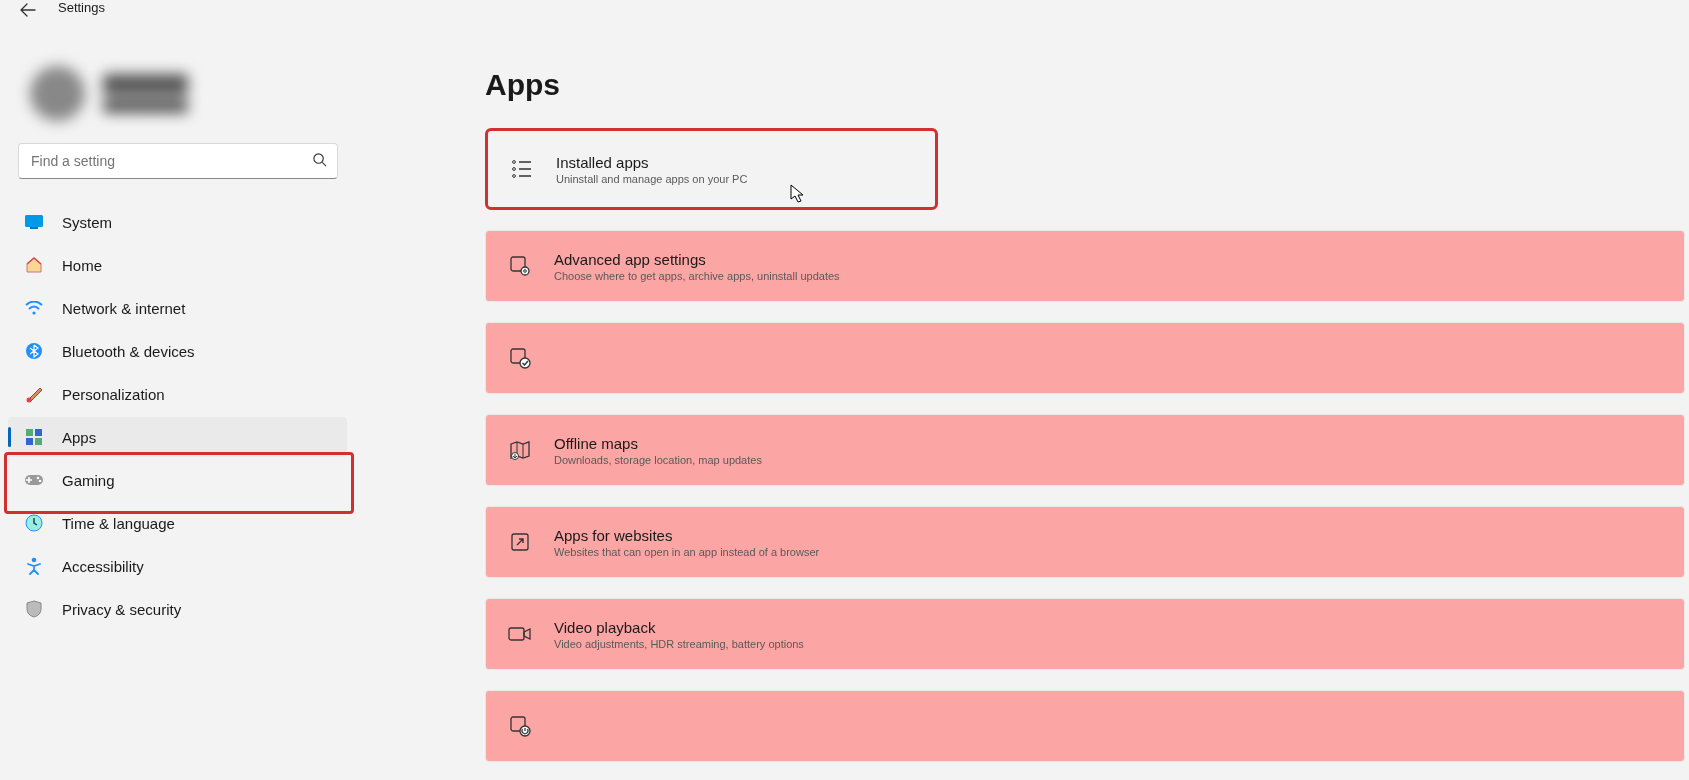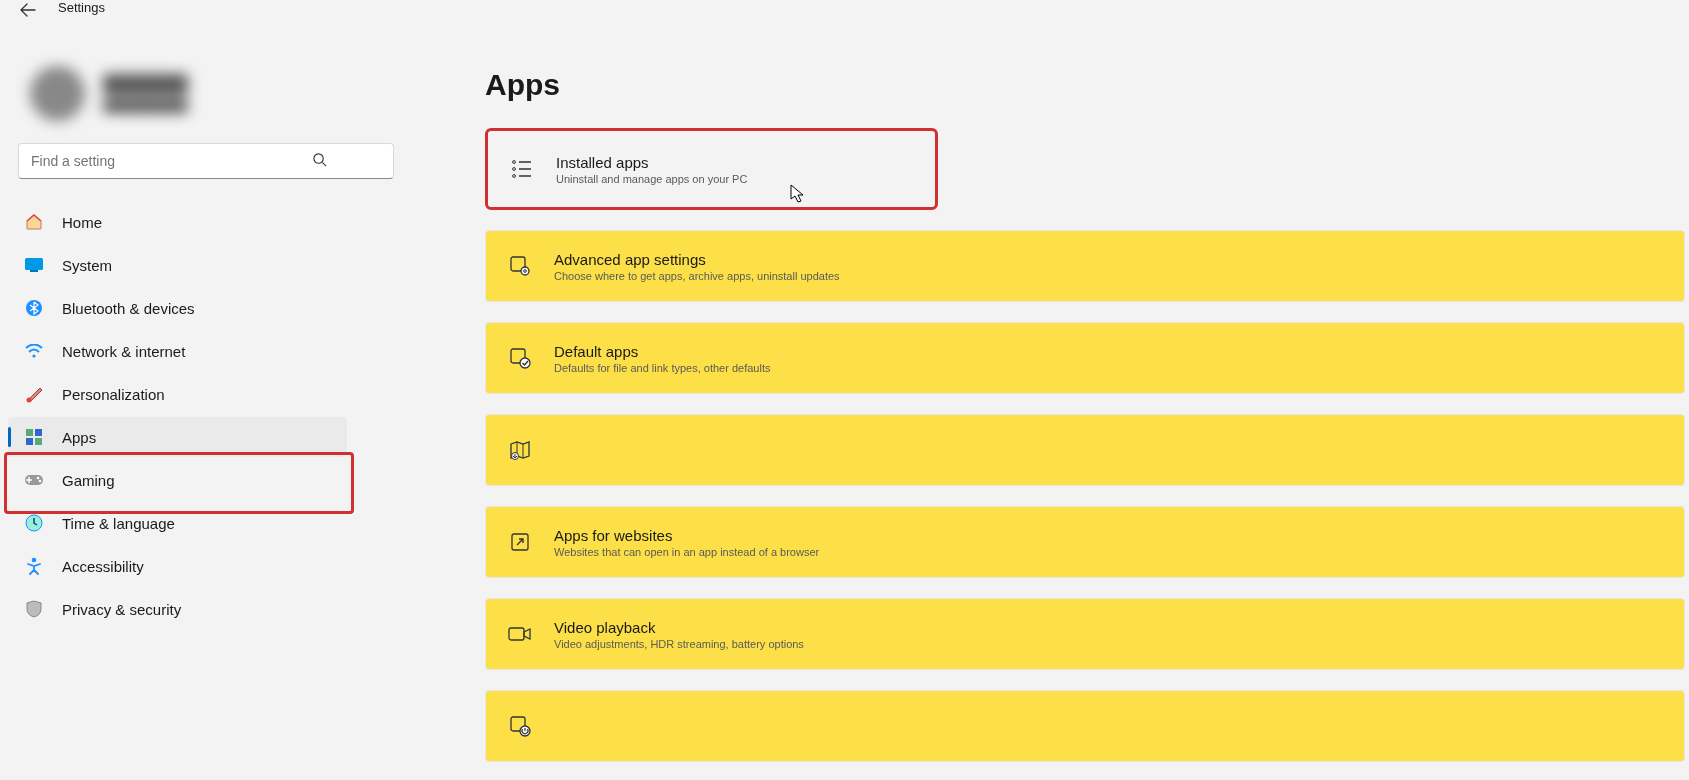--- a/index.html
+++ b/index.html
@@ -42,21 +42,21 @@
     width: 55px; height: 55px; border-radius: 50%;
     background: #888;
   }
   .profile-text .name { font-size: 15px; font-weight: 600; background:#555; color:#555; border-radius:4px; padding:2px 18px;}
   .profile-text .sub { font-size: 11px; color: #555; background:#555; border-radius:4px; margin-top:4px; padding:1px 26px;}
   .search-wrap {
     padding: 0 18px 20px 18px;
   }
   .search {
     position: relative;
-    width: 376px;
+    width: 320px;
     height: 36px;
     background: #fff;
     border: 1px solid #d9d9d9;
     border-bottom: 1.5px solid #888;
     border-radius: 4px;
     padding: 0 40px 0 12px;
     font-size: 14px;
     outline: none;
   }
   .search-icon {
@@ -114,21 +114,21 @@
   }
   .cards {
     display: flex;
     flex-direction: column;
     gap: 20px;
   }
   .card {
     display: flex;
     align-items: center;
     gap: 22px;
-    background: #fde047;
+    background: #fca5a5;
     border: 1px solid #e8e8e8;
     border-radius: 4px;
     min-height: 72px;
     padding: 0 0 0 22px;
     cursor:pointer;
     width: 1200px;
   }
   .card .ic {
     width: 24px; height:24px;
     display:flex; align-items:center; justify-content:center;
@@ -179,54 +179,54 @@
         <svg width="15" height="15" viewBox="0 0 16 16">
             <circle cx="7" cy="7" r="5" stroke="#333" stroke-width="1.2" fill="none"></circle>
             <path d="M11 11 L15 15" stroke="#333" stroke-width="1.2"></path>
           </svg>
       </span>
     </div>
 
     <ul class="nav">
       <li class="nav-item">
         <span class="ic">
-            <svg width="18" height="18" viewBox="0 0 18 18">
-              <path d="M2 8 L9 2 L16 8 V16 H2 Z" fill="#f8d794" stroke="#c77"></path>
-              <path d="M2 8 L9 2 L16 8" fill="none" stroke="#d44" stroke-width="1.6"></path>
-            </svg>
-          </span>
-        <span>Home</span>
-      </li>
-      <li class="nav-item">
-        <span class="ic">
             <svg width="18" height="14" viewBox="0 0 18 14">
               <rect x="0" y="0" width="18" height="12" rx="1.5" fill="#0099e5"></rect>
               <rect x="5" y="12" width="8" height="2" fill="#0078b3"></rect>
             </svg>
           </span>
         <span>System</span>
       </li>
       <li class="nav-item">
         <span class="ic">
             <svg width="18" height="18" viewBox="0 0 18 18">
-              <circle cx="9" cy="9" r="8" fill="#1e90ff"></circle>
-              <path d="M9 3 L13 6 L9 9 L13 12 L9 15 V3 M5 6 L9 9 M5 12 L9 9" stroke="#fff" stroke-width="1.2" fill="none"></path>
-            </svg>
-          </span>
-        <span>Bluetooth &amp; devices</span>
+              <path d="M2 8 L9 2 L16 8 V16 H2 Z" fill="#f8d794" stroke="#c77"></path>
+              <path d="M2 8 L9 2 L16 8" fill="none" stroke="#d44" stroke-width="1.6"></path>
+            </svg>
+          </span>
+        <span>Home</span>
       </li>
       <li class="nav-item">
         <span class="ic">
             <svg width="18" height="14" viewBox="0 0 18 14">
               <path d="M1 4 Q9 -3 17 4" stroke="#1e90ff" stroke-width="2" fill="none"></path>
               <path d="M4 8 Q9 3 14 8" stroke="#1e90ff" stroke-width="2" fill="none"></path>
               <circle cx="9" cy="12" r="1.6" fill="#1e90ff"></circle>
             </svg>
           </span>
         <span>Network &amp; internet</span>
+      </li>
+      <li class="nav-item">
+        <span class="ic">
+            <svg width="18" height="18" viewBox="0 0 18 18">
+              <circle cx="9" cy="9" r="8" fill="#1e90ff"></circle>
+              <path d="M9 3 L13 6 L9 9 L13 12 L9 15 V3 M5 6 L9 9 M5 12 L9 9" stroke="#fff" stroke-width="1.2" fill="none"></path>
+            </svg>
+          </span>
+        <span>Bluetooth &amp; devices</span>
       </li>
       <li class="nav-item">
         <span class="ic">
             <svg width="18" height="18" viewBox="0 0 18 18">
               <path d="M3 15 L6 12 L15 3 L17 5 L8 14 L5 17 Z" fill="#d4915a" stroke="#b36"></path>
               <circle cx="4" cy="15" r="2.5" fill="#d44"></circle>
             </svg>
           </span>
         <span>Personalization</span>
       </li>
@@ -315,35 +315,35 @@
       </div>
 
       <div class="card">
         <span class="ic">
             <svg width="22" height="22" viewBox="0 0 22 22">
               <rect x="2" y="2" width="14" height="14" rx="2" fill="none" stroke="#333" stroke-width="1.3"></rect>
               <circle cx="16" cy="16" r="5" fill="#fbfbfb" stroke="#333" stroke-width="1.3"></circle>
               <path d="M13.5 16 L15.5 18 L19 14" stroke="#333" stroke-width="1.4" fill="none"></path>
             </svg>
           </span>
-        <div class="card-text">
-          <div class="t">Default apps</div>
-          <div class="s">Defaults for file and link types, other defaults</div>
-        </div>
       </div>
 
       <div class="card">
         <span class="ic">
             <svg width="22" height="22" viewBox="0 0 22 22">
               <path d="M2 5 L8 3 L14 5 L20 3 V17 L14 19 L8 17 L2 19 Z" fill="none" stroke="#333" stroke-width="1.3"></path>
               <path d="M8 3 V17 M14 5 V19" stroke="#333" stroke-width="1"></path>
               <circle cx="6" cy="17" r="3.5" fill="#fbfbfb" stroke="#333"></circle>
               <path d="M6 15 V19 M4 17 L6 19 L8 17" stroke="#333" fill="none"></path>
             </svg>
           </span>
+        <div class="card-text">
+          <div class="t">Offline maps</div>
+          <div class="s">Downloads, storage location, map updates</div>
+        </div>
       </div>
 
       <div class="card">
         <span class="ic">
             <svg width="22" height="22" viewBox="0 0 22 22">
               <rect x="3" y="3" width="16" height="16" rx="2" fill="none" stroke="#333" stroke-width="1.3"></rect>
               <path d="M8 14 L14 8 M10 8 H14 V12" stroke="#333" stroke-width="1.4" fill="none"></path>
             </svg>
           </span>
         <div class="card-text">

